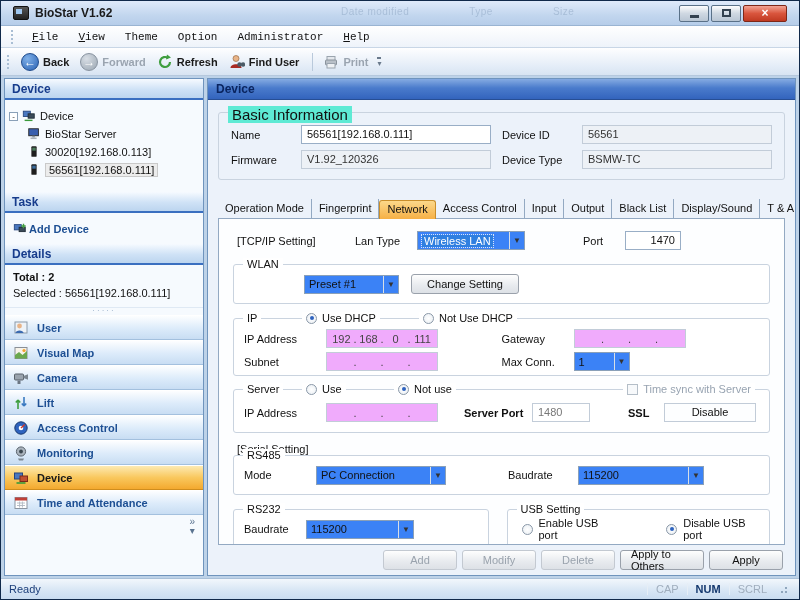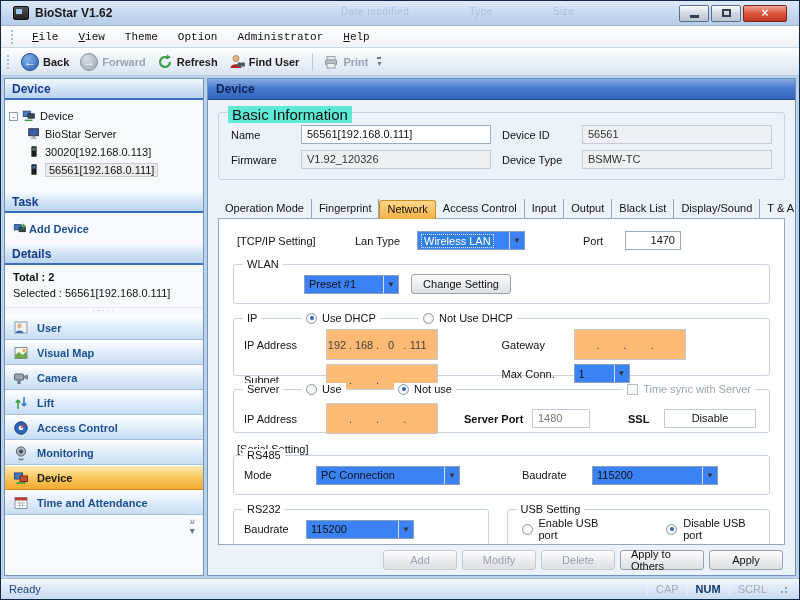--- a/index.html
+++ b/index.html
@@ -84,21 +84,21 @@
   .tab-strip { flex:none; display:flex; align-items:flex-end; margin:10px 10px 0; height:20px; }
   .tab { font-size:11px; padding:3px 7px 3px; color:#111; border-right:1px solid #93a9c2; line-height:13px; white-space:nowrap; }
   .tab.active { background:linear-gradient(#fcd88a,#f6b045); border:1px solid #c98e2b; border-bottom:none; border-radius:3px 3px 0 0; font-weight:normal; position:relative; top:1px; padding-top:2px; }
   .tab-page { flex:1; margin:0 10px; border:1px solid #93a9c2; background:#fdfeff; padding:10px 14px 6px; min-height:0; font-size:11px; color:#111; overflow:hidden; }
 
   .row { display:flex; align-items:center; }
   .lbl { color:#111; }
   .combo { height:19px; border:1px solid #8aa0b8; background:#3b82f6; display:flex; align-items:center; font-size:11px; padding-left:4px; position:relative; }
   .combo .arrow { margin-left:auto; width:15px; text-align:center; color:#333; font-size:8px; border-left:1px solid #d7dee6; align-self:stretch; display:flex; align-items:center; justify-content:center; }
   .combo .hl { background:#2f7fe0; color:#fff; padding:0 2px; outline:1px dotted #d8e6f8; }
-  .ip-box { height:31px; background:#fdba74; border:1px solid #c2ccd8; color:#444; display:flex; align-items:center; gap:2px; font-size:11px; }
+  .ip-box { height:19px; background:#f0abfc; border:1px solid #c2ccd8; color:#444; display:flex; align-items:center; justify-content:center; gap:2px; font-size:11px; }
   .ip-box span.seg { min-width:20px; text-align:center; }
   .radio { width:11px; height:11px; border-radius:50%; border:1px solid #8a98a8; background:radial-gradient(#fff,#e8edf2); display:inline-block; position:relative; flex:none; }
   .radio.checked::after { content:""; position:absolute; left:2.5px; top:2.5px; width:4px; height:4px; border-radius:50%; background:#2e63be; }
   .checkbox { width:11px; height:11px; border:1px solid #b4bec8; background:#f7f9fb; display:inline-block; flex:none; }
   .btn { height:20px; border:1px solid #9aa1ab; border-radius:3px; background:linear-gradient(#fefefe,#e7eaee 60%,#dde1e6);
          font-size:11px; color:#111; display:flex; align-items:center; justify-content:center; padding:0 10px; }
   .btn.disabled { color:#9aa3ad; border-color:#c3c9d1; }
   .actions { flex:none; height:30px; display:flex; align-items:center; justify-content:flex-end; gap:5px; padding:0 12px; }
   .actions .btn { width:74px; }
   .actions .btn.wide { width:84px; }
@@ -369,21 +369,21 @@
           <span class="lbl" style="margin-left:58px; width:42px;">Port</span>
           <div class="field" style="width:56px;text-align:right;">1470</div>
         </div>
 
         <div class="groupbox" style="height:40px; margin-bottom:14px; display:flex; align-items:center; padding:0 10px;">
           <div class="legend">WLAN</div>
           <div class="combo" style="width:95px; margin-left:60px;">
             <span>Preset #1</span>
             <span class="arrow">▼</span>
           </div>
-          <div class="btn" style="width:100px; margin-left:12px;">Change Setting</div>
+          <div class="btn" style="width:108px; margin-left:12px;">Change Setting</div>
         </div>
 
         <div class="groupbox" style="height:58px; margin-bottom:13px; padding:10px 10px 0;">
           <div class="legend">IP</div>
           <div class="legend" style="left:68px; display:flex; gap:5px; align-items:center;">
             <span class="radio checked"></span>
             <span>Use DHCP</span>
           </div>
           <div class="legend" style="left:185px; display:flex; gap:5px; align-items:center;">
             <span class="radio"></span>
@@ -440,21 +440,21 @@
             <span class="lbl" style="margin-left:38px; width:36px; font-weight:bold;">SSL</span>
             <div class="field" style="width:92px; text-align:center; border-color:#c2ccd8; background:#fdfeff;">Disable</div>
           </div>
         </div>
 
         <div class="lbl" style="margin:0 4px 0;">[Serial Setting]</div>
 
         <div class="groupbox" style="height:40px; margin-bottom:14px; display:flex; align-items:center; padding:0 10px;">
           <div class="legend">RS485</div>
           <span class="lbl" style="width:72px;">Mode</span>
-          <div class="combo" style="width:144px;justify-content:flex-end;">
+          <div class="combo" style="width:130px;justify-content:flex-end;">
             <span>PC Connection</span>
             <span class="arrow">▼</span>
           </div>
           <span class="lbl" style="margin-left:62px; width:70px;">Baudrate</span>
           <div class="combo" style="width:126px;">
             <span>115200</span>
             <span class="arrow">▼</span>
           </div>
         </div>
 

